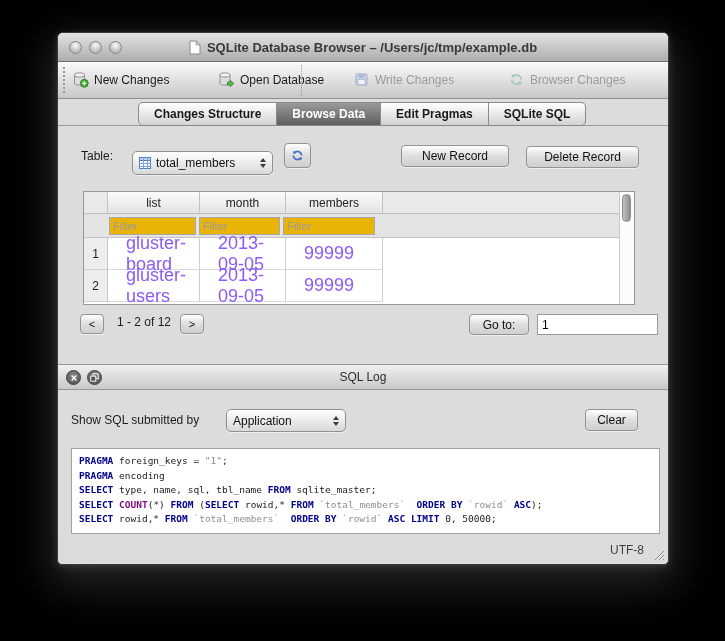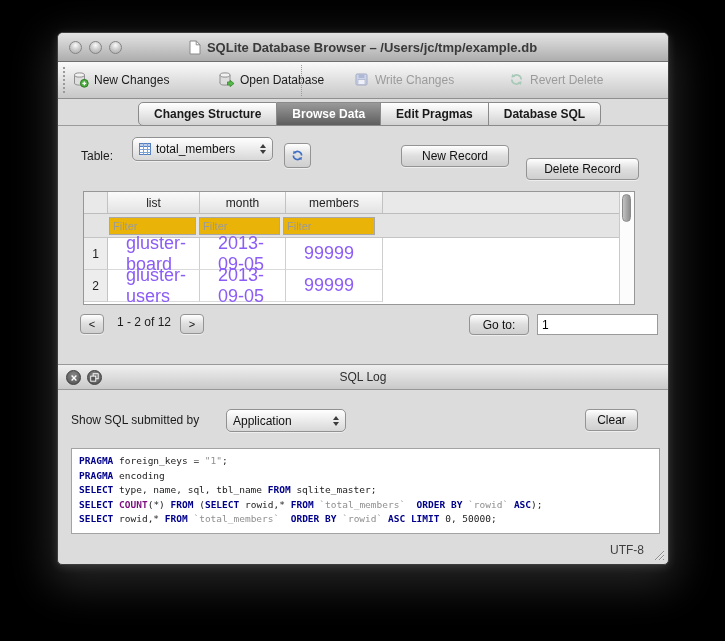--- a/index.html
+++ b/index.html
@@ -166,35 +166,35 @@
       <span>Write Changes</span>
     </div>
 
     <div class="tb-item disabled" style="left:450px;">
       <svg width="17" height="17" viewBox="0 0 17 17">
         <path d="M13.2 8.5 a4.7 4.7 0 0 0 -8.1 -3.2" fill="none" stroke="#a7c9b8" stroke-width="1.7"></path>
         <polygon points="4.1,3.0 7.5,5.7 3.4,6.8" fill="#a7c9b8"></polygon>
         <path d="M3.8 8.5 a4.7 4.7 0 0 0 8.1 3.2" fill="none" stroke="#a7c9b8" stroke-width="1.7"></path>
         <polygon points="12.9,14.0 9.5,11.3 13.6,10.2" fill="#a7c9b8"></polygon>
       </svg>
-      <span>Revert Delete</span>
+      <span>Browser Changes</span>
     </div>
   </div>
 
   <div class="tabline"></div>
   <div class="tabs">
     <div class="tab">Changes Structure</div>
     <div class="tab active">Browse Data</div>
     <div class="tab">Edit Pragmas</div>
-    <div class="tab">Database SQL</div>
+    <div class="tab">SQLite SQL</div>
   </div>
 
   <div class="label" style="left:23px; top:116px;">Table:</div>
 
-  <div class="popup" style="left:74px; top:104px; width:141px;">
+  <div class="popup" style="left:74px; top:118px; width:141px;">
     <svg width="12" height="12" viewBox="0 0 12 12">
       <rect x="0.5" y="0.5" width="11" height="11" fill="#fff" stroke="#5580c0"></rect>
       <rect x="0.5" y="0.5" width="11" height="3" fill="#bdd1ee" stroke="#5580c0"></rect>
       <path d="M0.5 6.5 h11 M0.5 9.5 h11 M4.5 0.5 v11 M8.5 0.5 v11" stroke="#7ba3d8" stroke-width="1" fill="none"></path>
     </svg>
     <span>total_members</span>
     <span class="updown">
         <i class="up"></i>
         <i class="down"></i>
       </span>
@@ -203,21 +203,21 @@
   <div class="btn" style="left:226px; top:110px; width:27px; height:25px;">
     <svg width="15" height="15" viewBox="0 0 17 17">
       <path d="M13.2 8.5 a4.7 4.7 0 0 0 -8.1 -3.2" fill="none" stroke="#3e6fc4" stroke-width="1.8"></path>
       <polygon points="4.1,3.0 7.5,5.7 3.4,6.8" fill="#3e6fc4"></polygon>
       <path d="M3.8 8.5 a4.7 4.7 0 0 0 8.1 3.2" fill="none" stroke="#3e6fc4" stroke-width="1.8"></path>
       <polygon points="12.9,14.0 9.5,11.3 13.6,10.2" fill="#3e6fc4"></polygon>
     </svg>
   </div>
 
   <div class="btn" style="left:343px; top:112px; width:108px;">New Record</div>
-  <div class="btn" style="left:468px; top:125px; width:113px;">Delete Record</div>
+  <div class="btn" style="left:468px; top:113px; width:113px;">Delete Record</div>
 
   <div class="grid">
     <div class="grid-inner">
       <div class="ghead">
         <div class="hcorner"></div>
         <div class="hcell col0">list</div>
         <div class="hcell col1">month</div>
         <div class="hcell col2">members</div>
         <div class="hfill"></div>
       </div>

